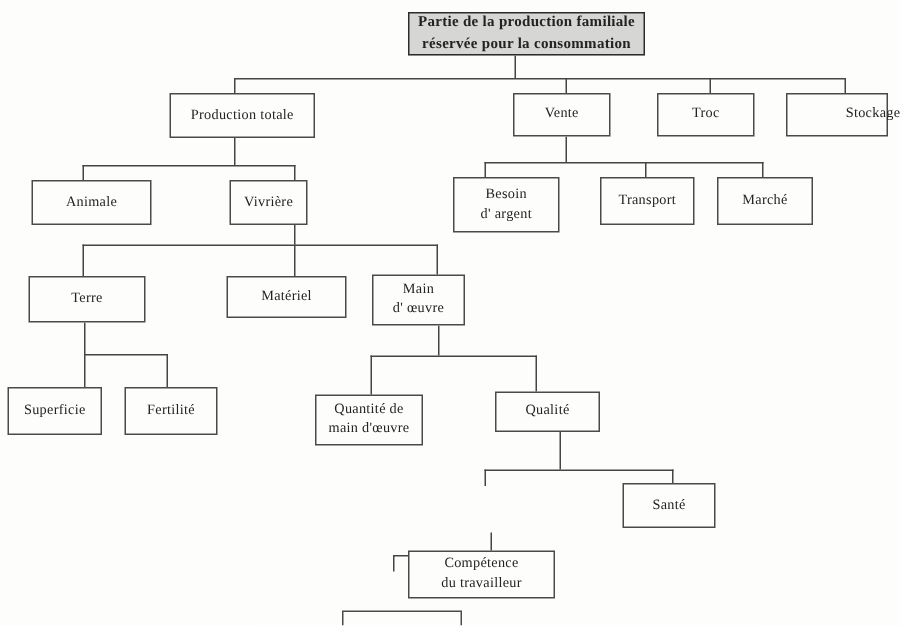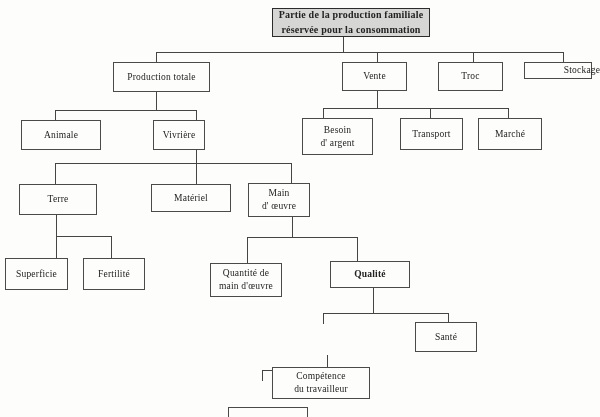--- a/index.html
+++ b/index.html
@@ -83,33 +83,33 @@
     <div class="seg v" style="left: 448px; top: 313px; height: 10px;"></div>
     <div class="seg v" style="left: 327px; top: 355px; height: 15px;"></div>
     <div class="seg h" style="left: 262px; top: 370px; width: 107px;"></div>
     <div class="seg v" style="left: 262px; top: 370px; height: 11px;"></div>
     <div class="seg v" style="left: 368px; top: 370px; height: 11px;"></div>
     <div class="node root" style="left: 272px; top: 8px; width: 158px; height: 29px;">Partie de la production familiale
 réservée pour la consommation</div>
     <div class="node" style="left: 113px; top: 62px; width: 97px; height: 30px;">Production totale</div>
     <div class="node" style="left: 342px; top: 62px; width: 65px; height: 29px;">Vente</div>
     <div class="node" style="left: 438px; top: 62px; width: 65px; height: 29px;">Troc</div>
-    <div class="node" style="left: 524px; top: 62px; width: 68px; height: 17px; padding-left: 48px;">Stockage</div>
+    <div class="node" style="left: 524px; top: 62px; width: 68px; height: 29px; padding-left: 48px;">Stockage</div>
     <div class="node" style="left: 21px; top: 120px; width: 80px; height: 30px;">Animale</div>
     <div class="node" style="left: 153px; top: 120px; width: 52px; height: 30px;">Vivrière</div>
     <div class="node" style="left: 302px; top: 118px; width: 71px; height: 37px;">Besoin
 d' argent</div>
     <div class="node" style="left: 400px; top: 118px; width: 63px; height: 32px;">Transport</div>
     <div class="node" style="left: 478px; top: 118px; width: 64px; height: 32px;">Marché</div>
     <div class="node" style="left: 19px; top: 184px; width: 78px; height: 31px;">Terre</div>
     <div class="node" style="left: 151px; top: 184px; width: 80px; height: 28px;">Matériel</div>
     <div class="node" style="left: 248px; top: 183px; width: 62px; height: 34px;">Main
 d' œuvre</div>
     <div class="node" style="left: 5px; top: 258px; width: 63px; height: 32px;">Superficie</div>
     <div class="node" style="left: 83px; top: 258px; width: 62px; height: 32px;">Fertilité</div>
     <div class="node" style="left: 210px; top: 263px; width: 72px; height: 34px;">Quantité de
 main d'œuvre</div>
-    <div class="node" style="left: 330px; top: 261px; width: 80px; height: 27px; font-weight: bold;">Qualité</div>
+    <div class="node" style="left: 330px; top: 261px; width: 70px; height: 27px;">Qualité</div>
     <div class="node" style="left: 272px; top: 323px; width: 98px; height: 32px; margin-top: 44px;">Compétence
 du travailleur</div>
     <div class="node" style="left: 415px; top: 322px; width: 62px; height: 30px;">Santé</div>
     <div class="node" style="left: 228px; top: 392px; width: 80px; height: 30px; margin-top: 15px;">Expérience</div>
   </div>
 
 </body></html>

